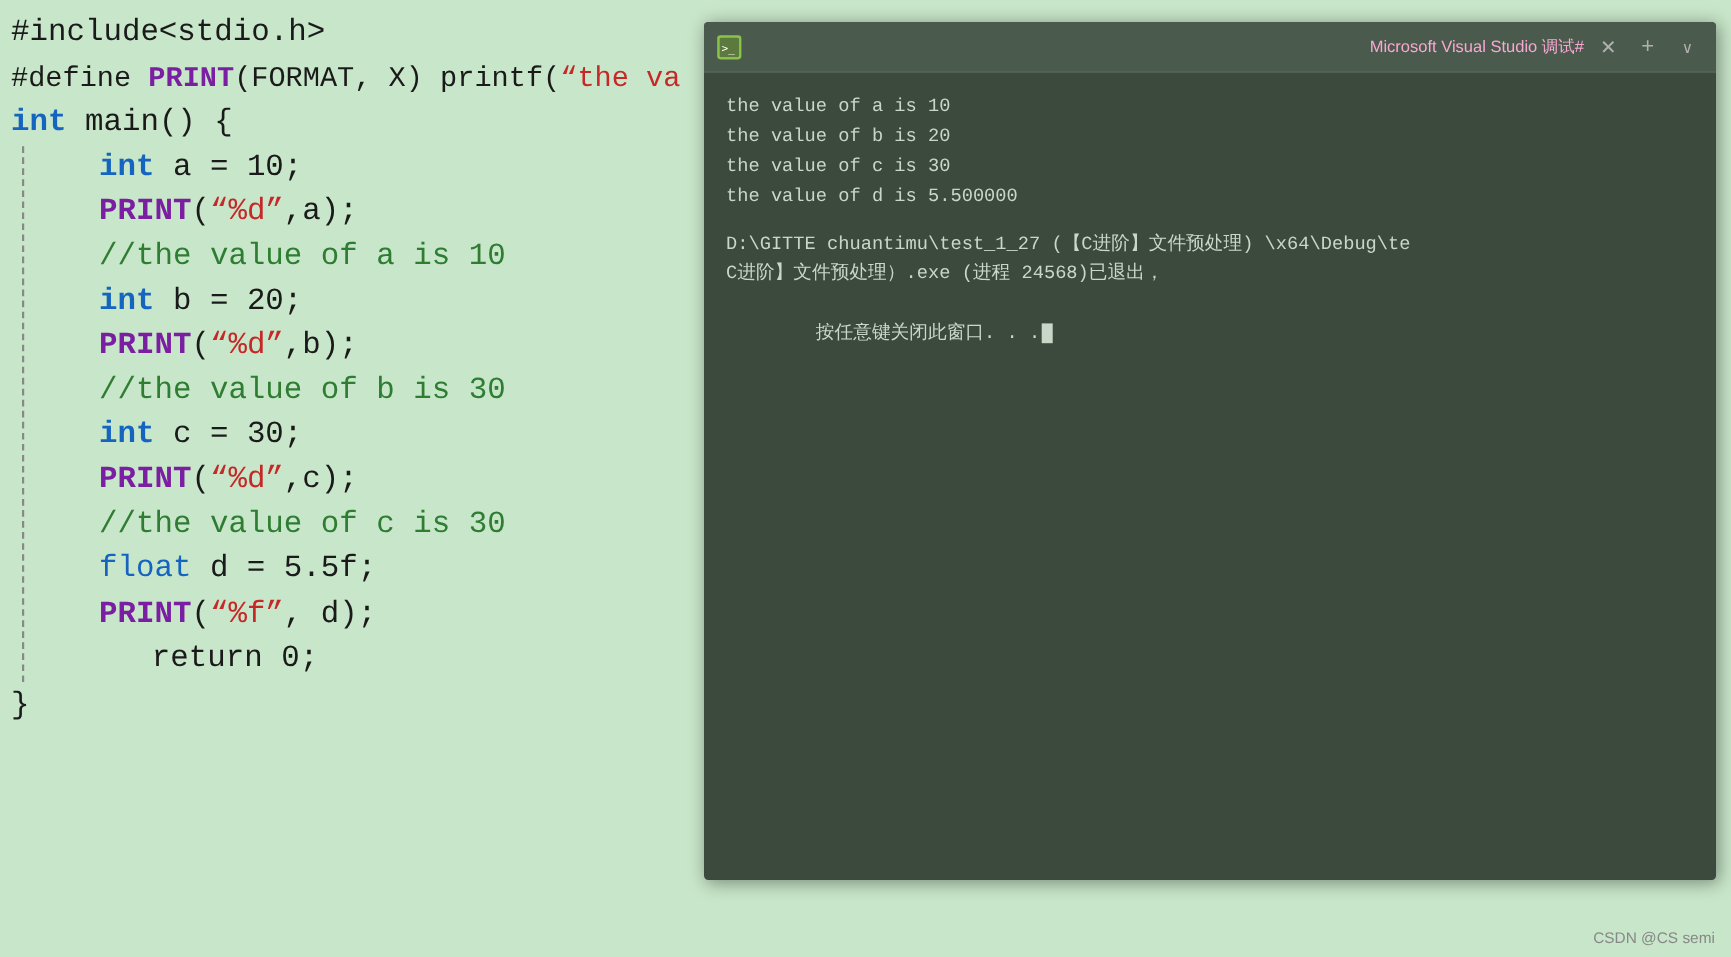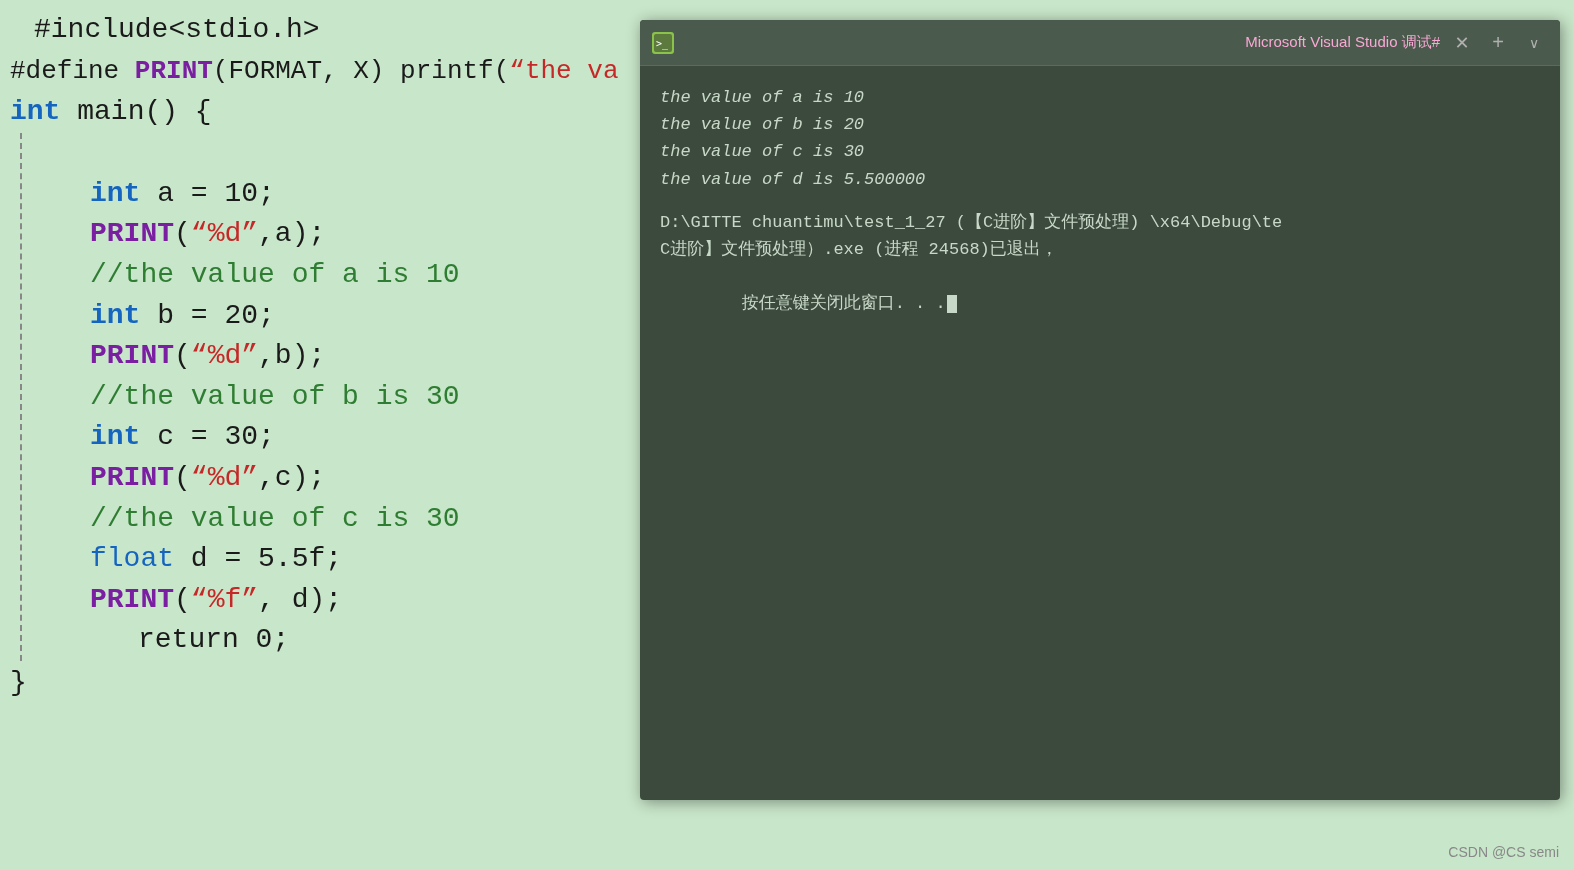--- a/index.html
+++ b/index.html
@@ -130,21 +130,20 @@
       color: #c8d8c8;
       font-family: 'Courier New', Courier, monospace;
       font-size: 17px;
       line-height: 1.6;
       overflow: auto;
     }
 
     .terminal-output-line {
       white-space: pre;
       color: #c8d8c8;
-      font-style: italic;
     }
 
     .terminal-empty-line {
       height: 16px;
     }
 
     .terminal-path-line {
       white-space: pre-wrap;
       color: #c8d8c8;
       word-break: break-all;
@@ -173,21 +172,21 @@
       font-size: 14px;
       font-family: sans-serif;
     }
   </style>
 </head>
 <body>
 
 <div class="code-panel">
 
   <div class="code-line">
-    <span style="color:#1a1a1a; font-size:28px;margin-left:24px;">#include&lt;stdio.h&gt;</span>
+    <span style="color:#1a1a1a; font-size:28px;">#include&lt;stdio.h&gt;</span>
   </div>
 
   <div class="code-line" style="margin-top:2px;">
     <span style="color:#1a1a1a; font-size:26px;">#define&nbsp;</span>
     <span style="color:#7b1fa2; font-size:26px; font-weight:bold;">PRINT</span>
     <span style="color:#1a1a1a; font-size:26px;">(FORMAT,&nbsp;X)&nbsp;</span>
     <span style="color:#1a1a1a; font-size:26px;">printf(</span>
     <span style="color:#c62828; font-size:26px;">“the value of ”</span>
 
   </div>
@@ -195,21 +194,21 @@
   <div class="code-line" style="margin-top:2px;">
     <span style="color:#1565c0; font-size:28px; font-weight:bold;">int</span>
     <span style="color:#1a1a1a; font-size:28px;">&nbsp;main()&nbsp;{</span>
   </div>
 
   <div style="position:relative; padding-left: 25px;">
     <div style="position:absolute; left:10px; top:0; bottom:0; border-left: 2px dashed #888888;"></div>
 
     <div class="code-line" style="padding-left:55px;">
       <span style="color:#1565c0; font-size:28px; font-weight:bold;">int</span>
-      <span style="color:#1a1a1a; font-size:28px;margin-top:41px;">&nbsp;a = 10;</span>
+      <span style="color:#1a1a1a; font-size:28px;">&nbsp;a = 10;</span>
     </div>
 
     <div class="code-line" style="padding-left:55px;">
       <span style="color:#7b1fa2; font-size:28px; font-weight:bold;">PRINT</span>
       <span style="color:#1a1a1a; font-size:28px;">(</span>
       <span style="color:#c62828; font-size:28px;">“%d”</span>
       <span style="color:#1a1a1a; font-size:28px;">,a);</span>
     </div>
 
     <div class="code-line" style="padding-left:55px;">

